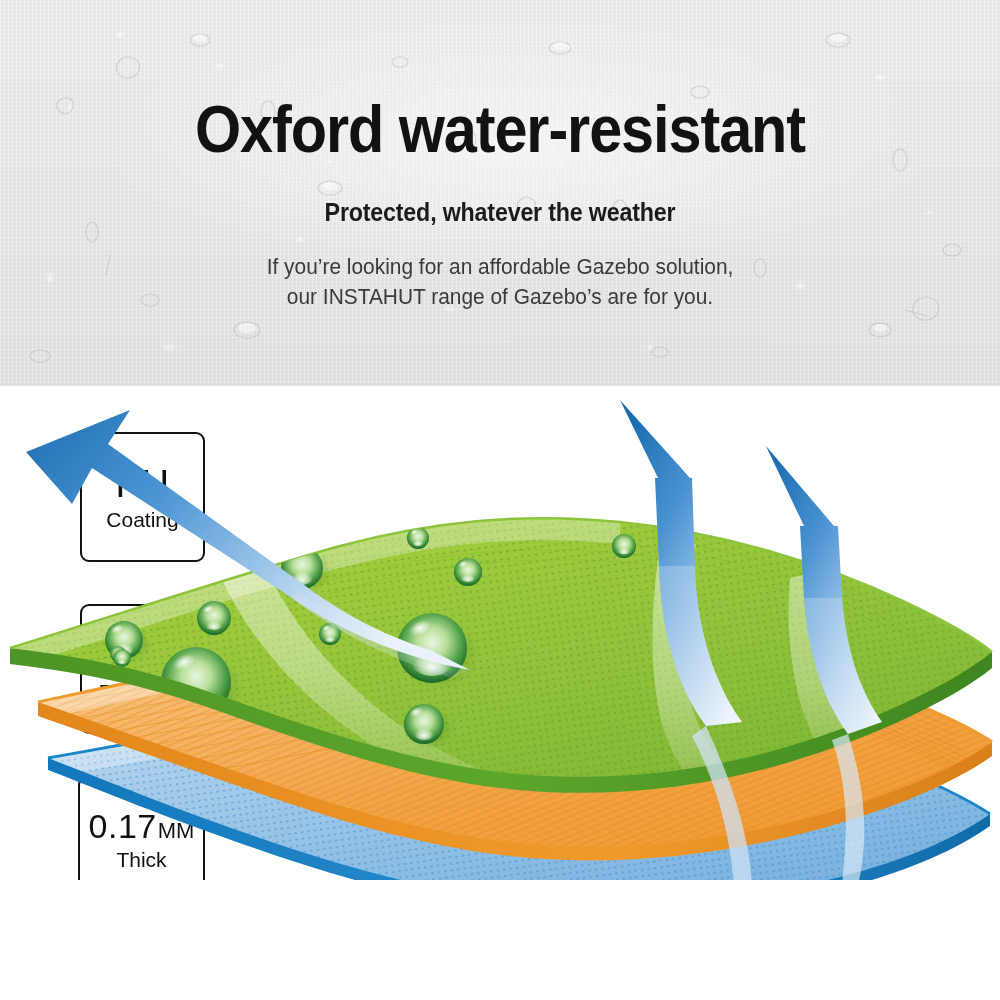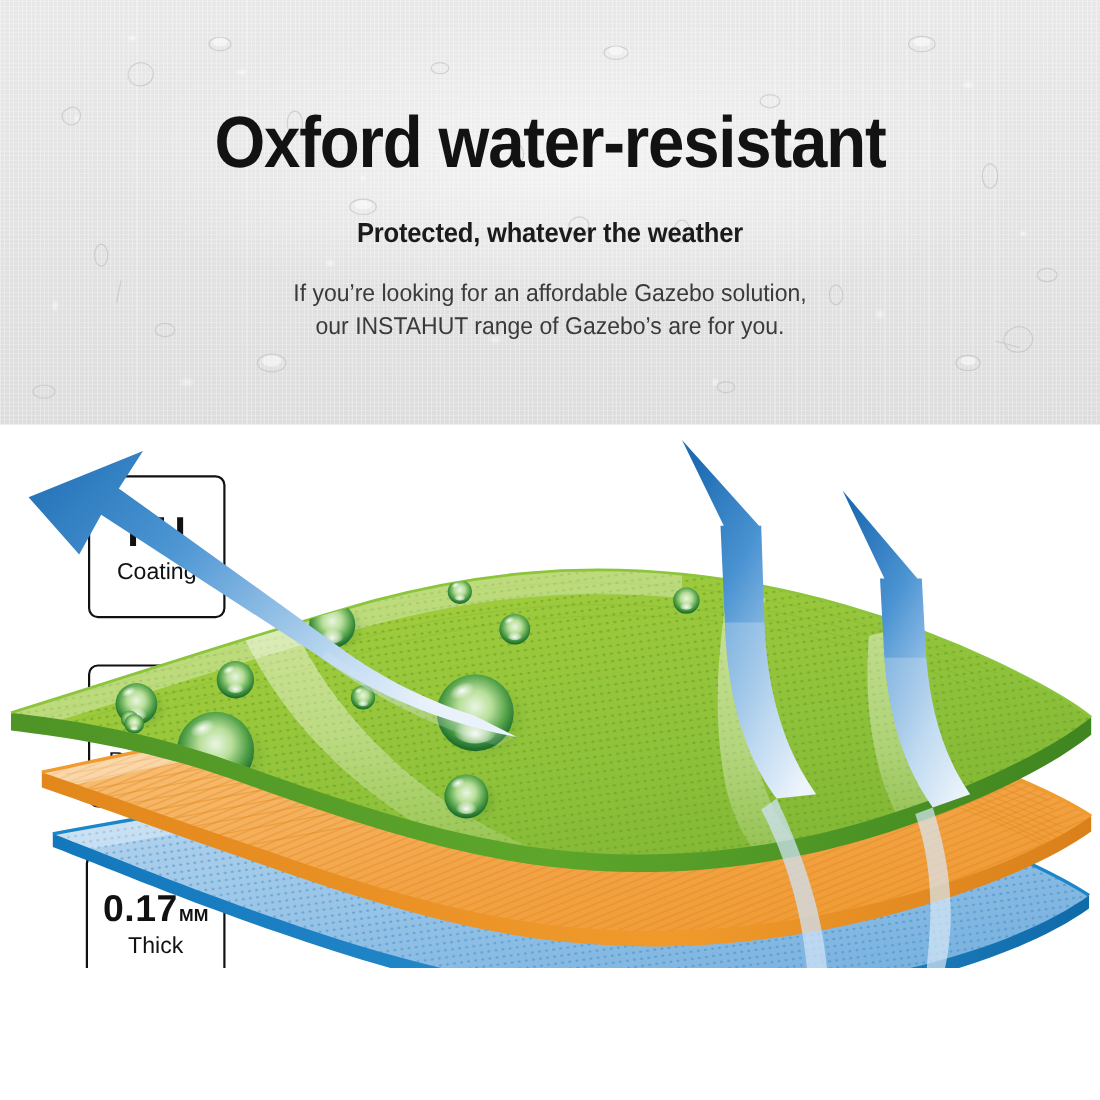--- a/index.html
+++ b/index.html
@@ -92,24 +92,24 @@
     border:2.5px solid #111;
     border-radius:9px;
     background:#fff;
     display:flex;
     flex-direction:column;
     align-items:center;
     justify-content:center;
   }
   .spec .big{
     font-size:38px; color:#111; line-height:1;
-    font-weight:700; letter-spacing:.5px;
+    font-weight:400; letter-spacing:.5px;
     display:flex; align-items:baseline;
   }
-  .spec .unit{ font-size:16px; letter-spacing:0; margin-left:1px; }
+  .spec .unit{ font-size:22px; letter-spacing:0; margin-left:1px; }
   .spec .small{ font-size:21px; color:#111; margin-top:6px; line-height:1; font-weight:400;}
 
   #spec-pu   { left:80px;  top:432px; width:125px; height:130px; }
   #spec-uv   { left:80px;  top:604px; width:125px; height:130px; }
   #spec-thick{ left:78px;  top:776px; width:127px; height:127px; }
   #spec-thick .big{ font-size:34px; }
 
   
   .illus{ position:absolute; left:0; top:386px; width:1000px; height:614px; }
   .illus svg{ display:block; }

